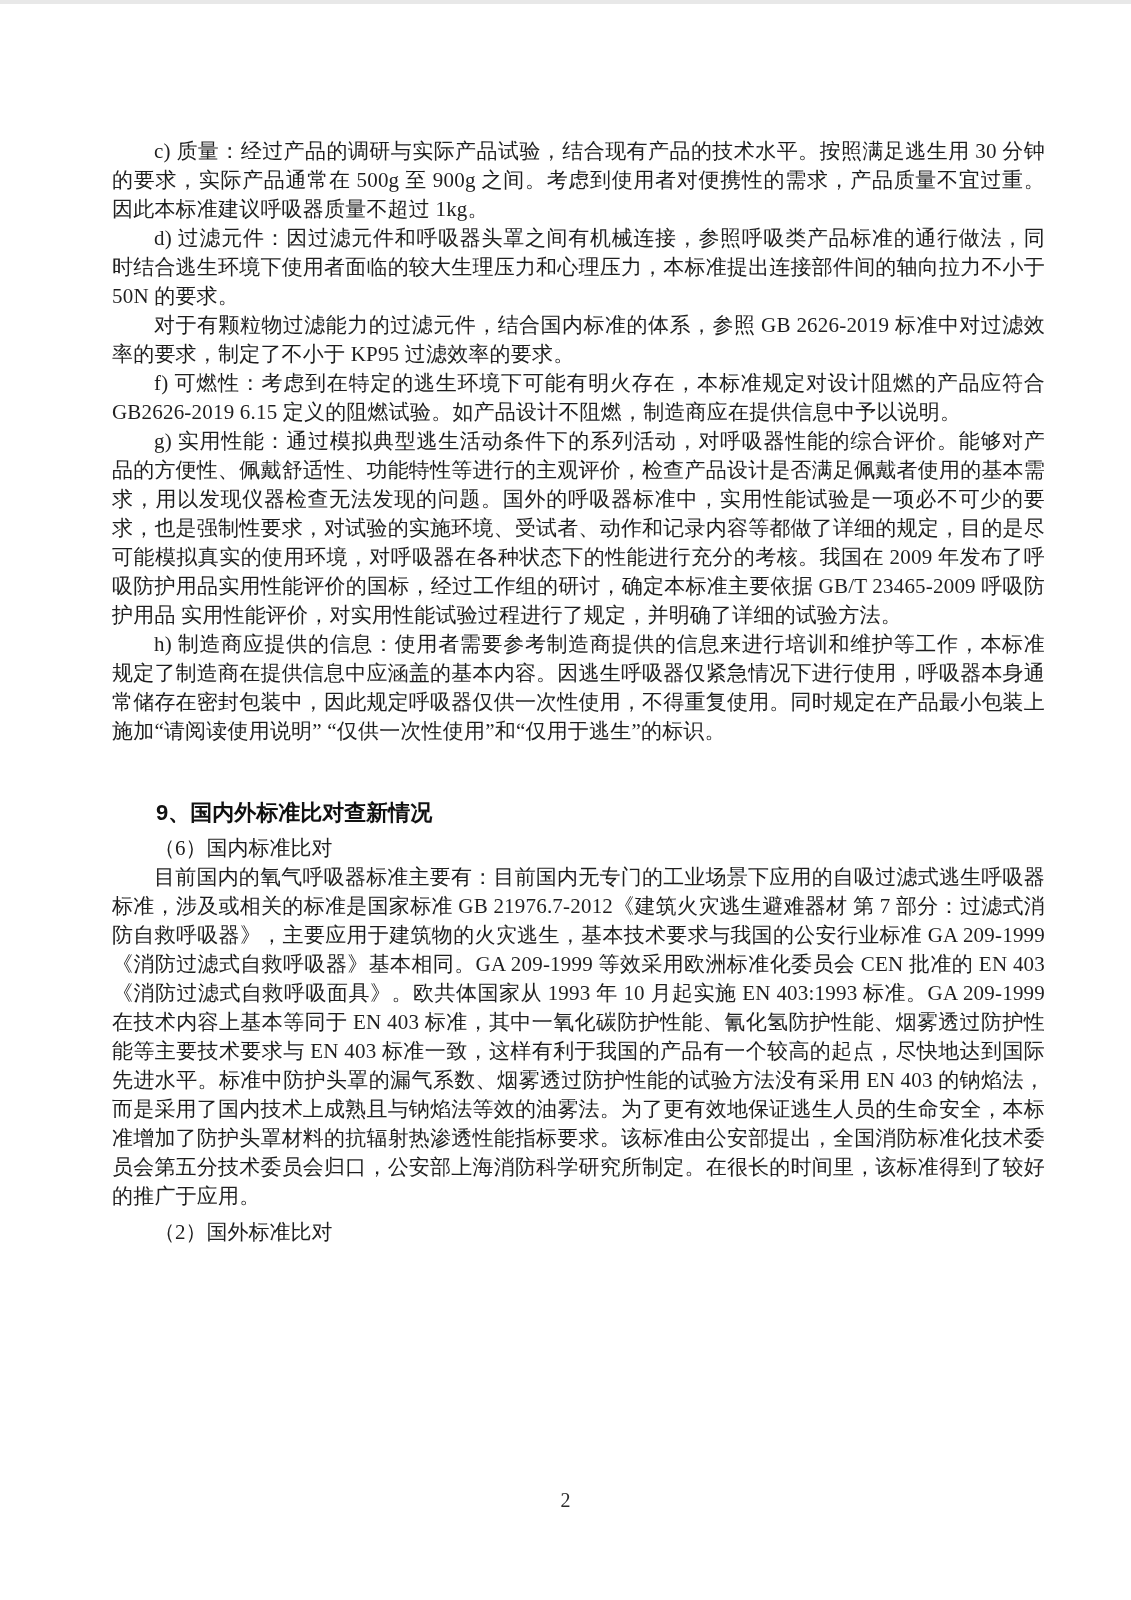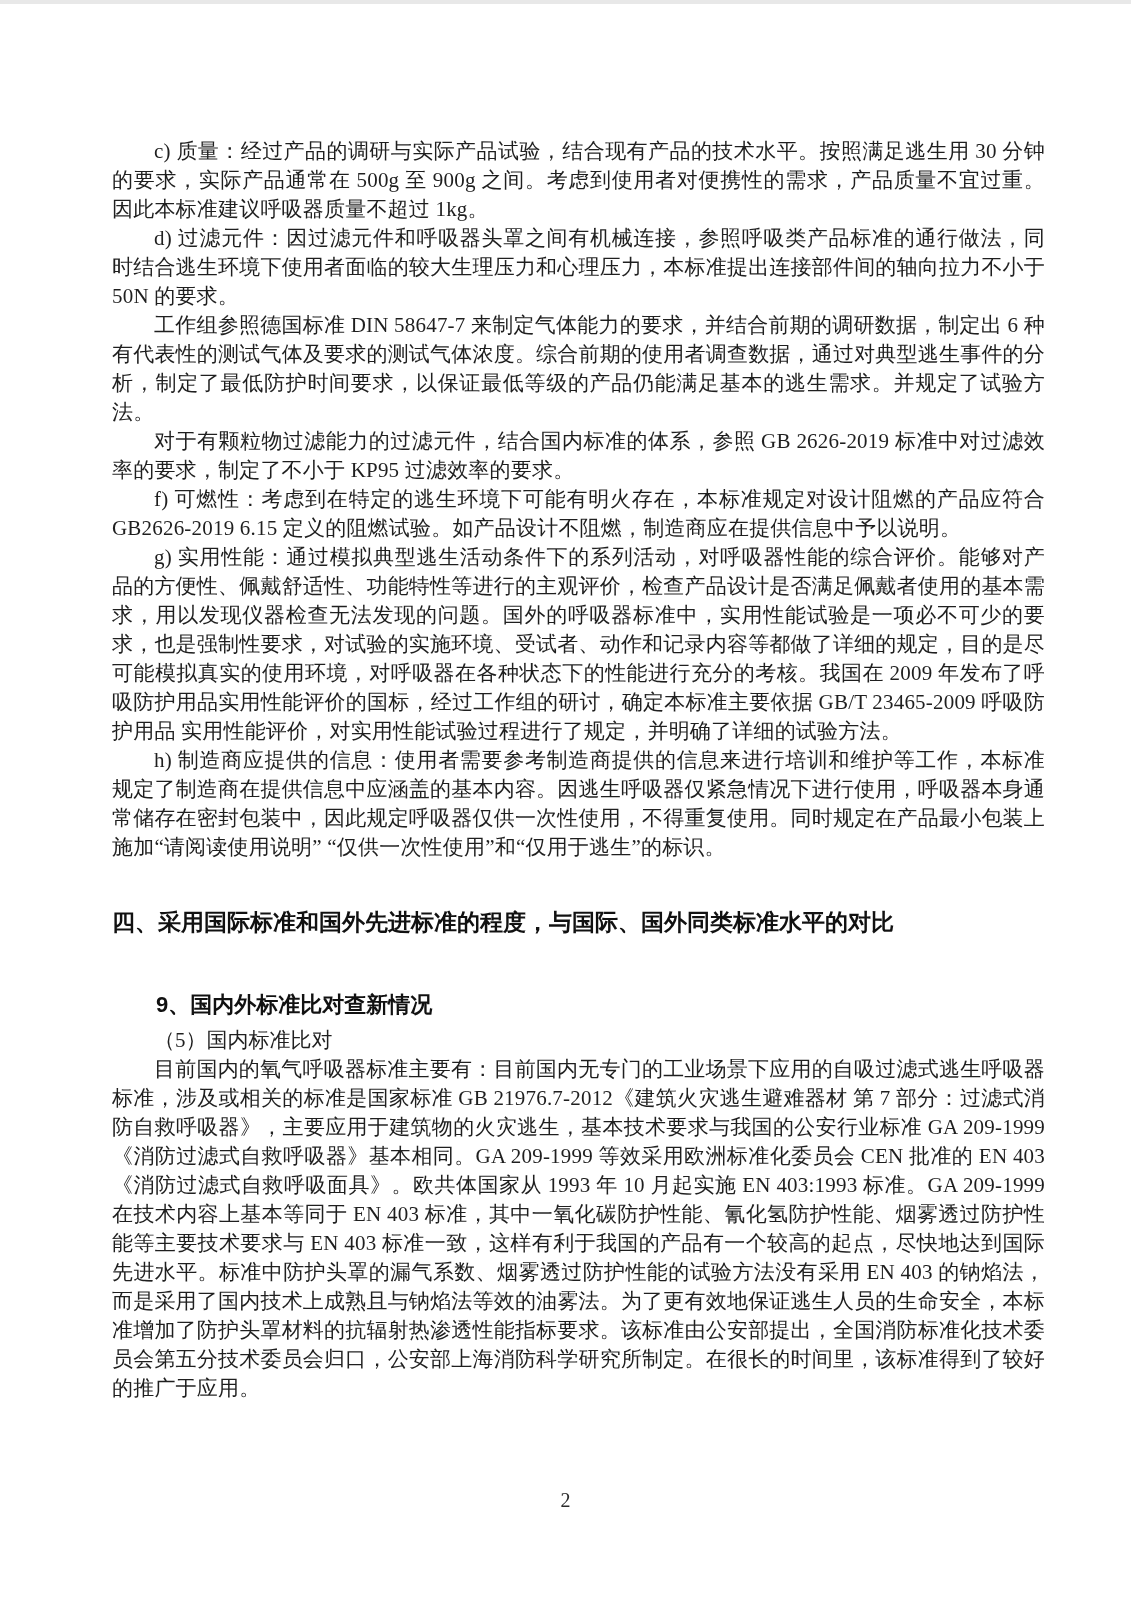--- a/index.html
+++ b/index.html
@@ -69,27 +69,26 @@
     color: #2a2a2a;
   }
 </style>
 </head>
 <body>
 
 <div class="page">
   <div class="content">
     <p class="body">c) 质量：经过产品的调研与实际产品试验，结合现有产品的技术水平。按照满足逃生用 30 分钟的要求，实际产品通常在 500g 至 900g 之间。考虑到使用者对便携性的需求，产品质量不宜过重。因此本标准建议呼吸器质量不超过 1kg。</p>
     <p class="body">d) 过滤元件：因过滤元件和呼吸器头罩之间有机械连接，参照呼吸类产品标准的通行做法，同时结合逃生环境下使用者面临的较大生理压力和心理压力，本标准提出连接部件间的轴向拉力不小于 50N 的要求。</p>
-    <p class="body">工作组参照德国标准 DIN 58647-7 来制定气体能力的要求，并结合前期的调研数据，制定出 6 种有代表性的测试气体及要求的测试气体浓度。综合前期的使用者调查数据，通过对典型逃生事件的分析，制定了最低防护时间要求，以保证最低等级的产品仍能满足基本的逃生需求。并规定了试验方法。</p>
     <p class="body">对于有颗粒物过滤能力的过滤元件，结合国内标准的体系，参照 GB 2626-2019 标准中对过滤效率的要求，制定了不小于 KP95 过滤效率的要求。</p>
     <p class="body">f) 可燃性：考虑到在特定的逃生环境下可能有明火存在，本标准规定对设计阻燃的产品应符合 GB2626-2019 6.15 定义的阻燃试验。如产品设计不阻燃，制造商应在提供信息中予以说明。</p>
     <p class="body">g) 实用性能：通过模拟典型逃生活动条件下的系列活动，对呼吸器性能的综合评价。能够对产品的方便性、佩戴舒适性、功能特性等进行的主观评价，检查产品设计是否满足佩戴者使用的基本需求，用以发现仪器检查无法发现的问题。国外的呼吸器标准中，实用性能试验是一项必不可少的要求，也是强制性要求，对试验的实施环境、受试者、动作和记录内容等都做了详细的规定，目的是尽可能模拟真实的使用环境，对呼吸器在各种状态下的性能进行充分的考核。我国在 2009 年发布了呼吸防护用品实用性能评价的国标，经过工作组的研讨，确定本标准主要依据 GB/T 23465-2009 呼吸防护用品 实用性能评价，对实用性能试验过程进行了规定，并明确了详细的试验方法。</p>
     <p class="body">h) 制造商应提供的信息：使用者需要参考制造商提供的信息来进行培训和维护等工作，本标准规定了制造商在提供信息中应涵盖的基本内容。因逃生呼吸器仅紧急情况下进行使用，呼吸器本身通常储存在密封包装中，因此规定呼吸器仅供一次性使用，不得重复使用。同时规定在产品最小包装上施加“请阅读使用说明”  “仅供一次性使用”和“仅用于逃生”的标识。</p>
 
-    <h2 class="section-heading">四、采用国际标准和国外先进标准的程度，与国际、国外同类标准水平的对比</h2>
     <h3 class="sub-heading">9、国内外标准比对查新情况</h3>
 
-    <p class="item-line">（5）国内标准比对</p>
+    <p class="item-line">（6）国内标准比对</p>
     <p class="body">目前国内的氧气呼吸器标准主要有：目前国内无专门的工业场景下应用的自吸过滤式逃生呼吸器标准，涉及或相关的标准是国家标准 GB 21976.7-2012《建筑火灾逃生避难器材 第 7 部分：过滤式消防自救呼吸器》，主要应用于建筑物的火灾逃生，基本技术要求与我国的公安行业标准 GA 209-1999《消防过滤式自救呼吸器》基本相同。GA 209-1999 等效采用欧洲标准化委员会 CEN 批准的 EN 403《消防过滤式自救呼吸面具》。欧共体国家从 1993 年 10 月起实施 EN 403:1993 标准。GA 209-1999 在技术内容上基本等同于 EN 403 标准，其中一氧化碳防护性能、氰化氢防护性能、烟雾透过防护性能等主要技术要求与 EN 403 标准一致，这样有利于我国的产品有一个较高的起点，尽快地达到国际先进水平。标准中防护头罩的漏气系数、烟雾透过防护性能的试验方法没有采用 EN 403 的钠焰法，而是采用了国内技术上成熟且与钠焰法等效的油雾法。为了更有效地保证逃生人员的生命安全，本标准增加了防护头罩材料的抗辐射热渗透性能指标要求。该标准由公安部提出，全国消防标准化技术委员会第五分技术委员会归口，公安部上海消防科学研究所制定。在很长的时间里，该标准得到了较好的推广于应用。</p>
+    <p class="item-line second">（2）国外标准比对</p>
   </div>
 
   <div class="page-number">2</div>
 </div>
 
 </body></html>

